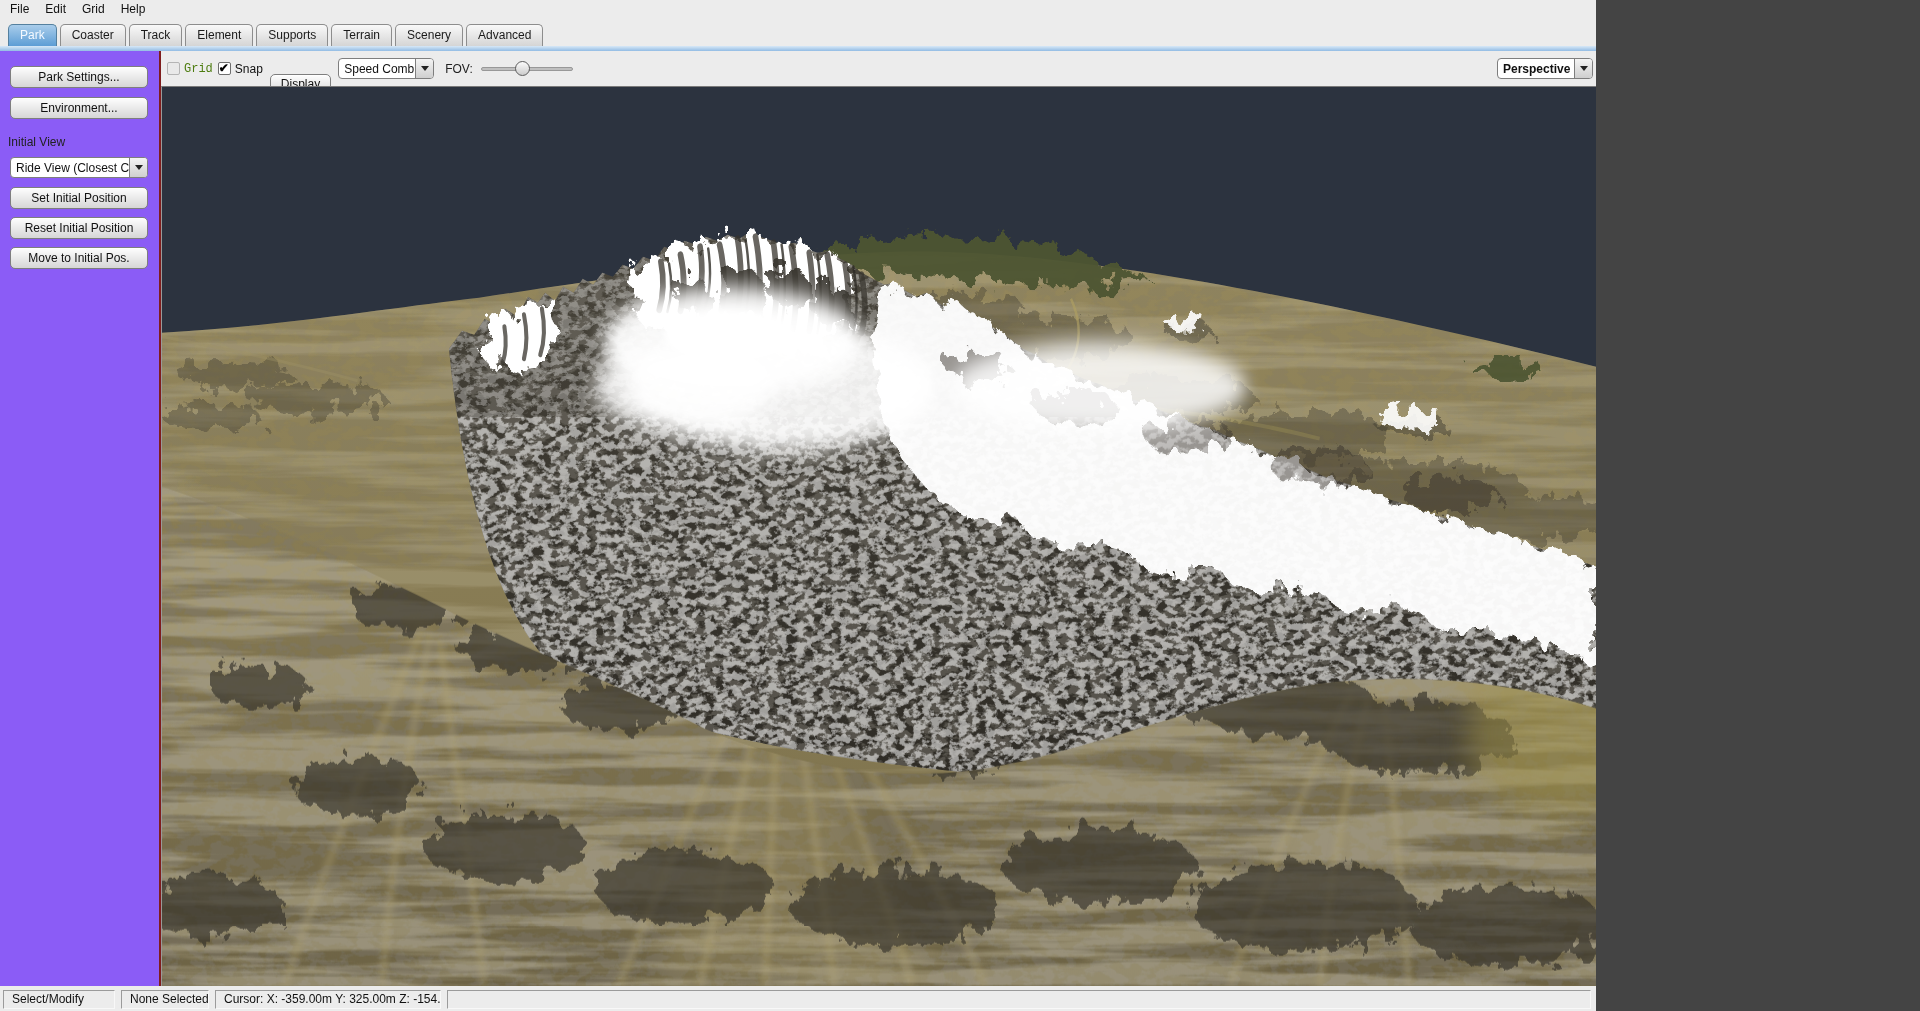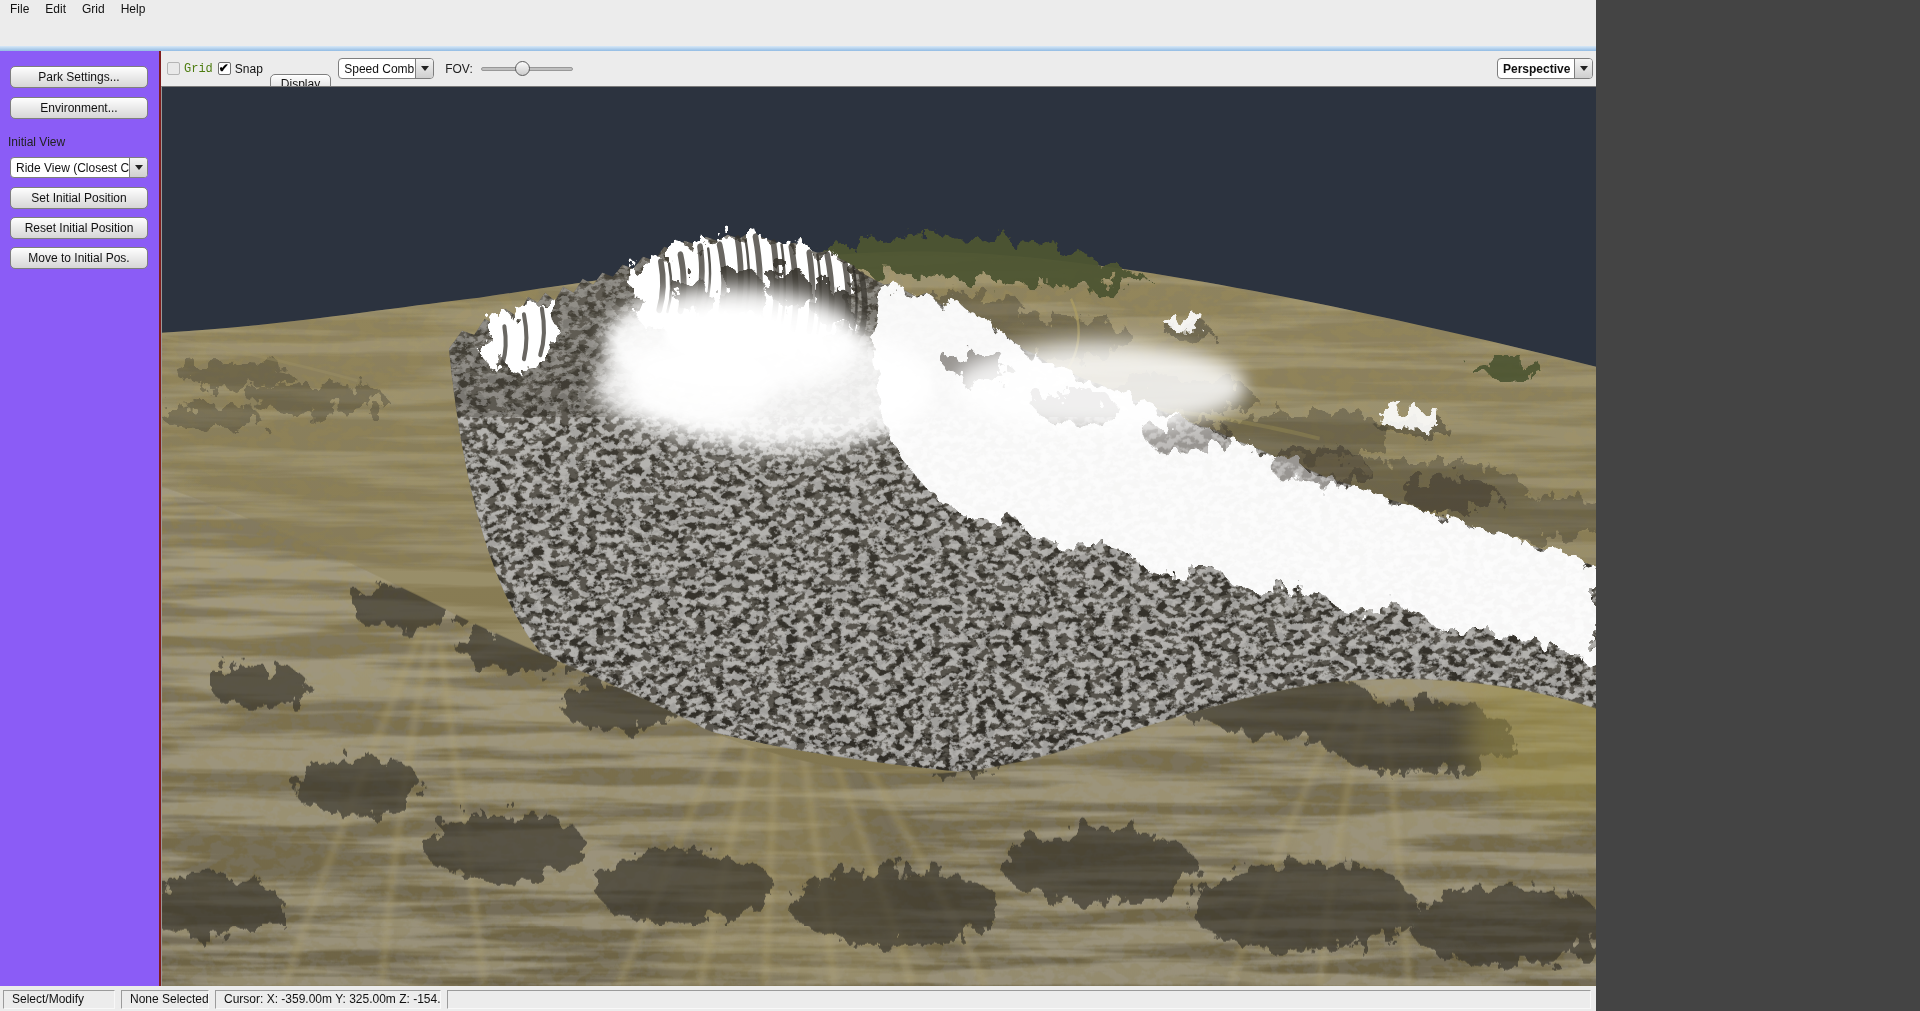--- a/index.html
+++ b/index.html
@@ -71,20 +71,30 @@
 
 <div id="app">
 
   <div id="menubar">
     <span class="menu-item">File</span>
     <span class="menu-item">Edit</span>
     <span class="menu-item">Grid</span>
     <span class="menu-item">Help</span>
   </div>
 
+  <div id="tabrow">
+    <div class="tab selected">Park</div>
+    <div class="tab">Coaster</div>
+    <div class="tab">Track</div>
+    <div class="tab">Element</div>
+    <div class="tab">Supports</div>
+    <div class="tab">Terrain</div>
+    <div class="tab">Scenery</div>
+    <div class="tab">Advanced</div>
+  </div>
   <div id="tab-underline"></div>
 
   <div id="sidebar">
     <div class="side-btn" style="top:15px;">Park Settings...</div>
     <div class="side-btn" style="top:46px;">Environment...</div>
     <div id="side-label-initial">Initial View</div>
     <div class="combo" id="side-combo">
       <div class="field">Ride View (Closest C</div>
       <div class="arrow-btn">
           <div class="tri"></div>

